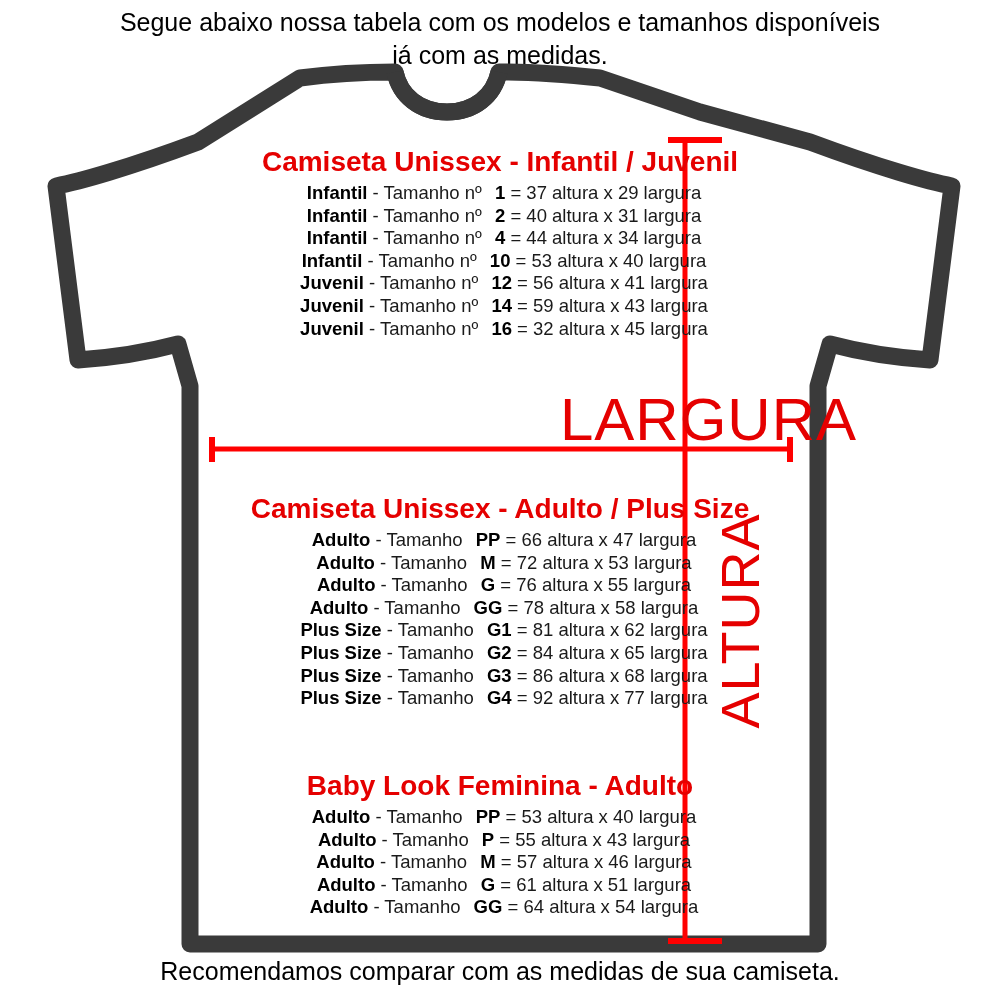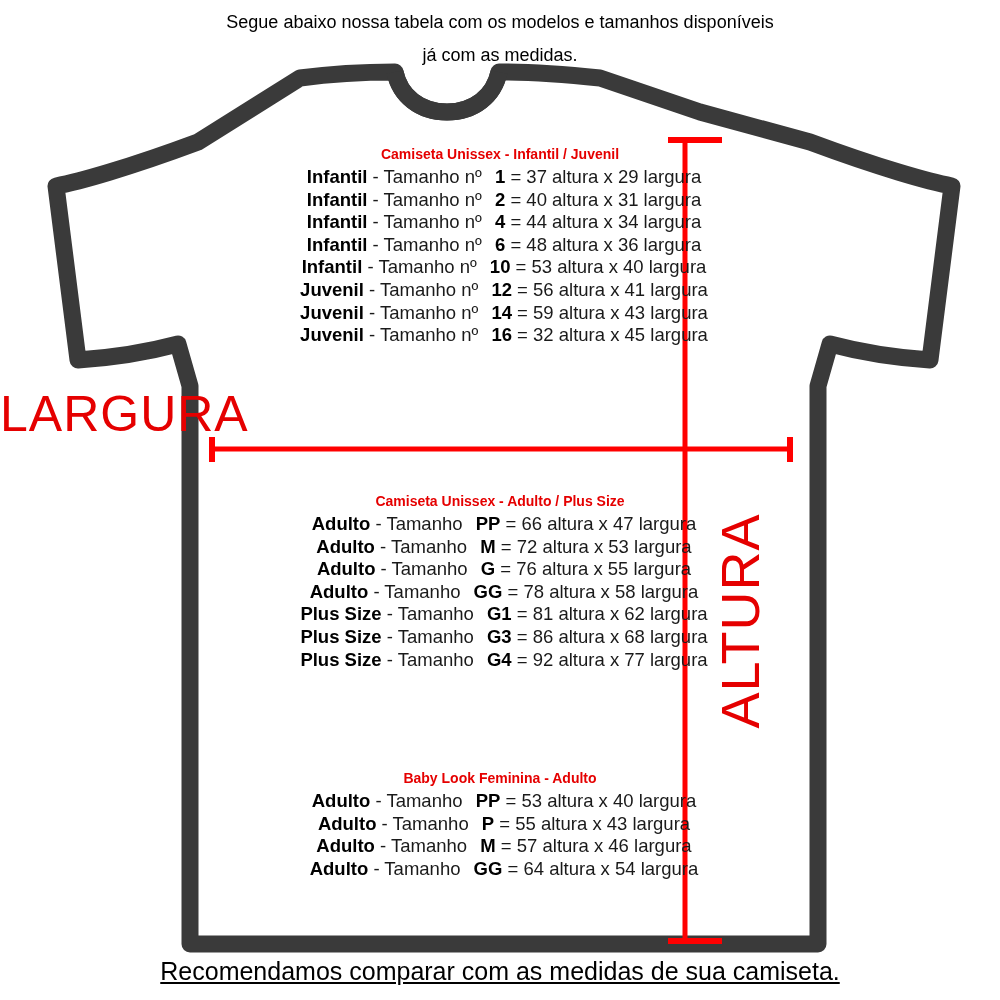--- a/index.html
+++ b/index.html
@@ -20,73 +20,72 @@
     top: 0; left: 0;
     width: 1000px;
     height: 1000px;
   }
   .header {
     position: absolute;
     top: 6px;
     left: 0;
     width: 1000px;
     text-align: center;
-    font-size: 18px;
+    font-size: 25px;
     line-height: 33px;
     color: #000;
   }
   .footer {
     position: absolute;
     top: 957px;
     left: 0;
     width: 1000px;
     text-align: center;
     font-size: 25px;
     color: #000;
-    text-decoration: underline;
   }
   svg.shirt {
     position: absolute;
     top: 0;
     left: 0;
     width: 1000px;
     height: 1000px;
   }
   .block {
     position: absolute;
     width: 100%;
     text-align: center;
   }
   .block-title {
     color: #e50000;
     font-weight: bold;
-    font-size: 14px;
+    font-size: 28px;
     margin-bottom: 4px;
     white-space: nowrap;
   }
   .row {
     font-size: 18.5px;
     line-height: 22.6px;
     color: #1a1a1a;
     white-space: nowrap;
   }
   .row b {
     font-weight: bold;
     color: #000;
     margin-left: 8px;
   }
   .largura-label {
     position: absolute;
     color: #e50000;
-    font-size: 50px;
+    font-size: 60px;
     font-weight: normal;
     letter-spacing: 1px;
     left: 0;
     width: 857px;
-    text-align: left;
+    text-align: right;
   }
   .altura-label {
     position: absolute;
     color: #e50000;
     font-size: 54px;
     letter-spacing: 1px;
     transform: rotate(-90deg);
     transform-origin: 50% 50%;
     white-space: nowrap;
   }
@@ -135,41 +134,42 @@
   </svg>
 
   <div class="largura-label" style="top:385px;">LARGURA</div>
   <div class="altura-label" style="top:590px; left:610px; width:260px; text-align:center;">ALTURA</div>
 
   <div class="block" style="top:146px;">
     <div class="block-title">Camiseta Unissex - Infantil / Juvenil</div>
     <div class="row"><b>Infantil</b><span> - Tamanho nº </span><b>1</b><span> = 37 altura x 29 largura</span></div>
     <div class="row"><b>Infantil</b><span> - Tamanho nº </span><b>2</b><span> = 40 altura x 31 largura</span></div>
     <div class="row"><b>Infantil</b><span> - Tamanho nº </span><b>4</b><span> = 44 altura x 34 largura</span></div>
-    <div class="row"><b>Infantil</b><span> - Tamanho nº </span><b>6</b><span> = 48 altura x 36 largura</span></div>
     <div class="row"><b>Infantil</b><span> - Tamanho nº </span><b>10</b><span> = 53 altura x 40 largura</span></div>
     <div class="row"><b>Juvenil</b><span> - Tamanho nº </span><b>12</b><span> = 56 altura x 41 largura</span></div>
     <div class="row"><b>Juvenil</b><span> - Tamanho nº </span><b>14</b><span> = 59 altura x 43 largura</span></div>
     <div class="row"><b>Juvenil</b><span> - Tamanho nº </span><b>16</b><span> = 32 altura x 45 largura</span></div>
   </div>
 
   <div class="block" style="top:493px;">
     <div class="block-title">Camiseta Unissex - Adulto / Plus Size</div>
     <div class="row"><b>Adulto</b><span> - Tamanho </span><b>PP</b><span> = 66 altura x 47 largura</span></div>
     <div class="row"><b>Adulto</b><span> - Tamanho </span><b>M</b><span> = 72 altura x 53 largura</span></div>
     <div class="row"><b>Adulto</b><span> - Tamanho </span><b>G</b><span> = 76 altura x 55 largura</span></div>
     <div class="row"><b>Adulto</b><span> - Tamanho </span><b>GG</b><span> = 78 altura x 58 largura</span></div>
     <div class="row"><b>Plus Size</b><span> - Tamanho </span><b>G1</b><span> = 81 altura x 62 largura</span></div>
+    <div class="row"><b>Plus Size</b><span> - Tamanho </span><b>G2</b><span> = 84 altura x 65 largura</span></div>
     <div class="row"><b>Plus Size</b><span> - Tamanho </span><b>G3</b><span> = 86 altura x 68 largura</span></div>
     <div class="row"><b>Plus Size</b><span> - Tamanho </span><b>G4</b><span> = 92 altura x 77 largura</span></div>
   </div>
 
   <div class="block" style="top:770px;">
     <div class="block-title">Baby Look Feminina - Adulto</div>
     <div class="row"><b>Adulto</b><span> - Tamanho </span><b>PP</b><span> = 53 altura x 40 largura</span></div>
     <div class="row"><b>Adulto</b><span> - Tamanho </span><b>P</b><span> = 55 altura x 43 largura</span></div>
     <div class="row"><b>Adulto</b><span> - Tamanho </span><b>M</b><span> = 57 altura x 46 largura</span></div>
+    <div class="row"><b>Adulto</b><span> - Tamanho </span><b>G</b><span> = 61 altura x 51 largura</span></div>
     <div class="row"><b>Adulto</b><span> - Tamanho </span><b>GG</b><span> = 64 altura x 54 largura</span></div>
   </div>
 
   <div class="footer">Recomendamos comparar com as medidas de sua camiseta.</div>
 
 </div>
 
 </body></html>

